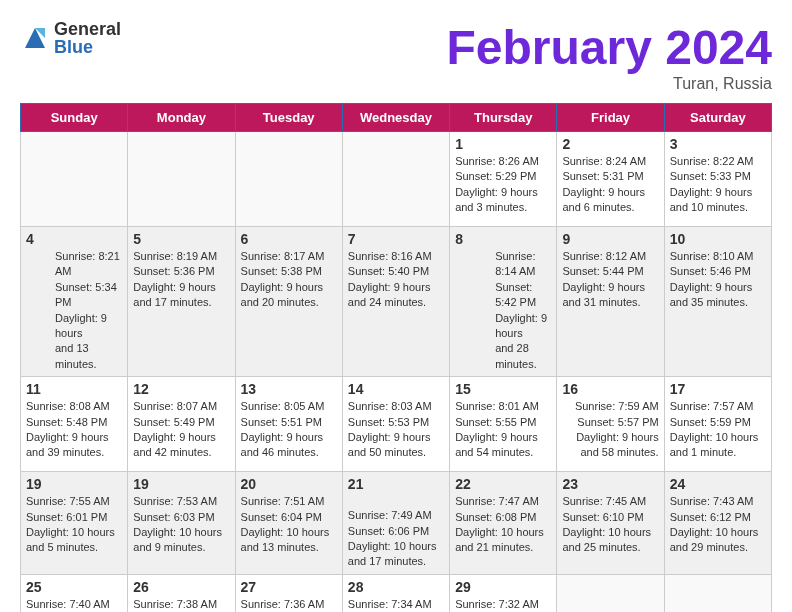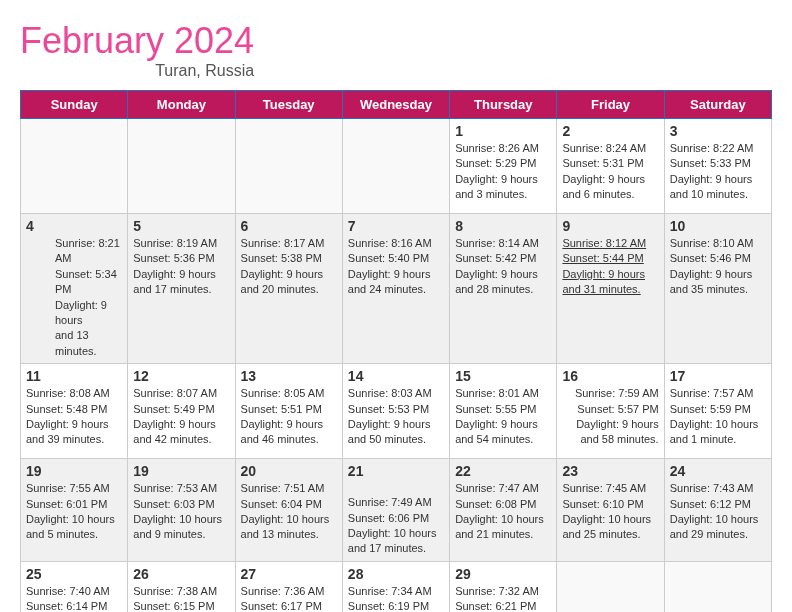--- a/index.html
+++ b/index.html
@@ -37,23 +37,23 @@
     }
     .logo-icon {
       width: 30px;
       height: 30px;
       margin-right: 4px;
     }
     .title-area {
       text-align: right;
     }
     .calendar-title {
-      font-size: 36px;
-      font-weight: normal;
-      color: #ec4899;
+      font-size: 48px;
+      font-weight: bold;
+      color: #6d28d9;
     }
     .calendar-subtitle {
       font-size: 16px;
       color: #555;
     }
     .calendar {
       width: 100%;
       border-collapse: collapse;
       table-layout: fixed;
     }
@@ -88,20 +88,30 @@
       background: #f9f9f9;
     }
     .row-shaded td {
       background-color: #f0f0f0;
     }
   </style>
 </head>
 <body>
 
 <div class="header-area">
+  <div class="logo">
+    <svg class="logo-icon" viewBox="0 0 30 30" xmlns="http://www.w3.org/2000/svg">
+      <polygon points="5,25 15,5 25,25" fill="#2a6db5"></polygon>
+      <polygon points="15,5 25,5 25,15" fill="#5ab4e0"></polygon>
+    </svg>
+    <div class="logo-text">
+      <span class="logo-general">General</span>
+      <span class="logo-blue">Blue</span>
+    </div>
+  </div>
   <div class="title-area">
     <div class="calendar-title">February 2024</div>
     <div class="calendar-subtitle">Turan, Russia</div>
   </div>
 </div>
 
 <table class="calendar">
   <thead>
     <tr id="header-row">
         <th>Sunday</th>
@@ -165,28 +175,28 @@
         </td>
         <td>
           <div class="day-number">7</div>
           <div class="day-info" style="white-space: pre-line;">Sunrise: 8:16 AM
 Sunset: 5:40 PM
 Daylight: 9 hours
 and 24 minutes.</div>
         </td>
         <td>
           <div class="day-number">8</div>
-          <div class="day-info" style="white-space: pre-line;">Sunrise: 8:14 AM
+          <div class="day-info" style="white-space: pre-line; margin-left: 40px;">Sunrise: 8:14 AM
 Sunset: 5:42 PM
 Daylight: 9 hours
 and 28 minutes.</div>
         </td>
         <td>
           <div class="day-number">9</div>
-          <div class="day-info" style="white-space: pre-line; text-decoration: underline;">Sunrise: 8:12 AM
+          <div class="day-info" style="white-space: pre-line;">Sunrise: 8:12 AM
 Sunset: 5:44 PM
 Daylight: 9 hours
 and 31 minutes.</div>
         </td>
         <td>
           <div class="day-number">10</div>
           <div class="day-info" style="white-space: pre-line;">Sunrise: 8:10 AM
 Sunset: 5:46 PM
 Daylight: 9 hours
 and 35 minutes.</div>

